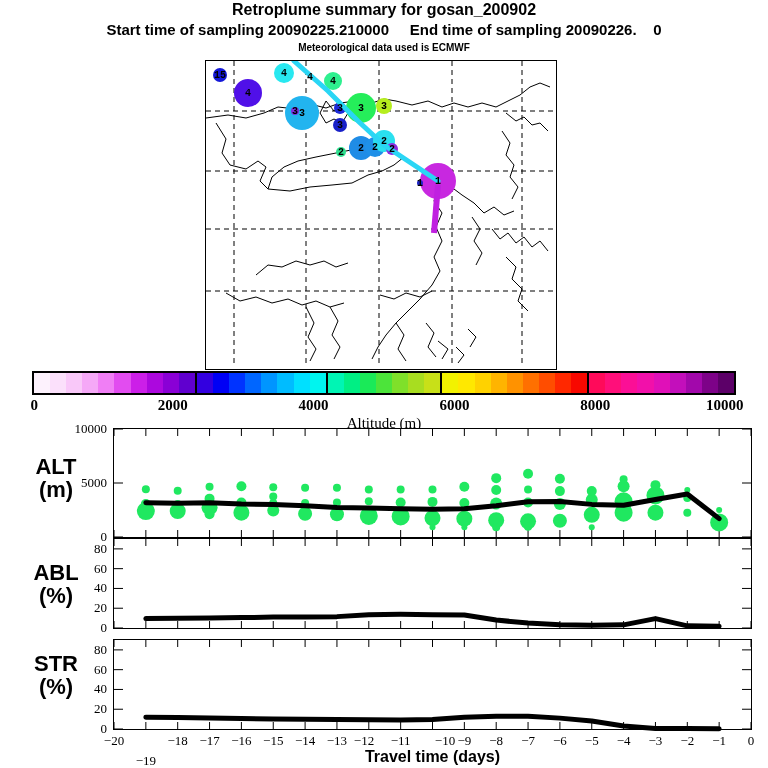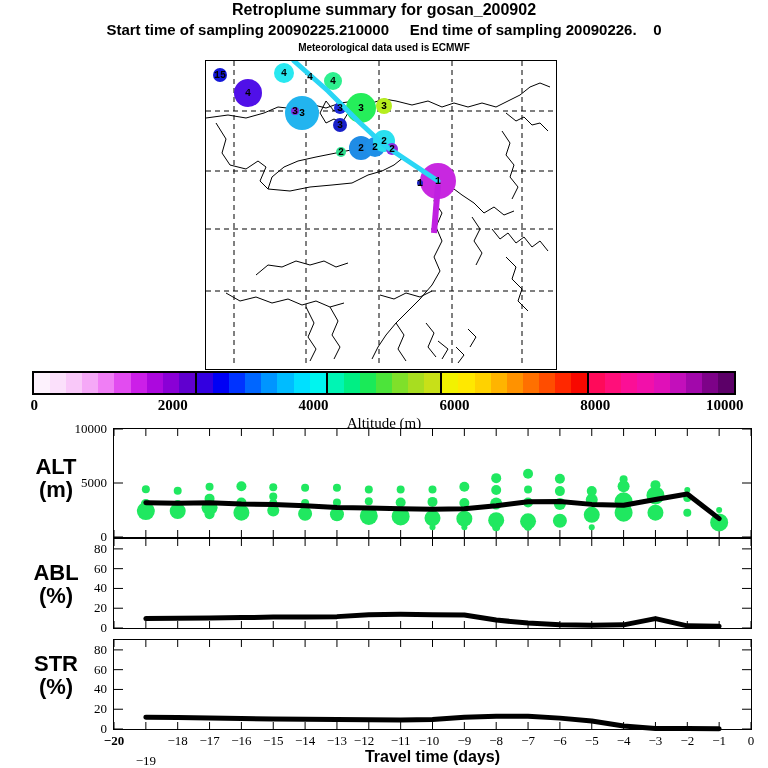--- a/index.html
+++ b/index.html
@@ -469,31 +469,31 @@
 </div>
 <div class="ytick-col" id="yt-str" style="top: 0px;">
     <div class="ytick" style="top: 729px;">0</div>
     <div class="ytick" style="top: 709.222px;">20</div>
     <div class="ytick" style="top: 689.444px;">40</div>
     <div class="ytick" style="top: 669.667px;">60</div>
     <div class="ytick" style="top: 649.889px;">80</div>
   </div>
 
 <div id="xtick-row">
-    <div class="xtick" style="left: 114px; top: 733px; font-weight: bold;">−20</div>
+    <div class="xtick" style="left: 114px; top: 733px;">−20</div>
     <div class="xtick" style="left: 145.85px; top: 753px;">−19</div>
     <div class="xtick" style="left: 177.7px; top: 733px;">−18</div>
     <div class="xtick" style="left: 209.55px; top: 733px;">−17</div>
     <div class="xtick" style="left: 241.4px; top: 733px;">−16</div>
     <div class="xtick" style="left: 273.25px; top: 733px;">−15</div>
     <div class="xtick" style="left: 305.1px; top: 733px;">−14</div>
     <div class="xtick" style="left: 336.95px; top: 733px;">−13</div>
     <div class="xtick" style="left: 364px; top: 733px;">−12</div>
     <div class="xtick" style="left: 400.65px; top: 733px;">−11</div>
-    <div class="xtick" style="left: 429px; top: 733px;">−10</div>
+    <div class="xtick" style="left: 445px; top: 733px;">−10</div>
     <div class="xtick" style="left: 464.35px; top: 733px;">−9</div>
     <div class="xtick" style="left: 496.2px; top: 733px;">−8</div>
     <div class="xtick" style="left: 528.05px; top: 733px;">−7</div>
     <div class="xtick" style="left: 559.9px; top: 733px;">−6</div>
     <div class="xtick" style="left: 591.75px; top: 733px;">−5</div>
     <div class="xtick" style="left: 623.6px; top: 733px;">−4</div>
     <div class="xtick" style="left: 655.45px; top: 733px;">−3</div>
     <div class="xtick" style="left: 687.3px; top: 733px;">−2</div>
     <div class="xtick" style="left: 719.15px; top: 733px;">−1</div>
     <div class="xtick" style="left: 751px; top: 733px;">0</div>

